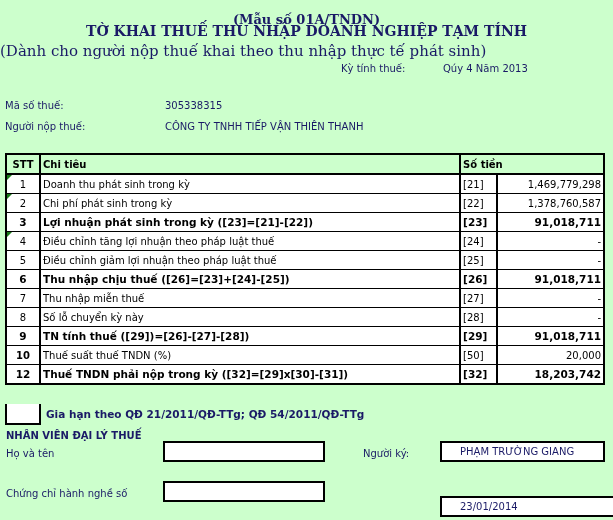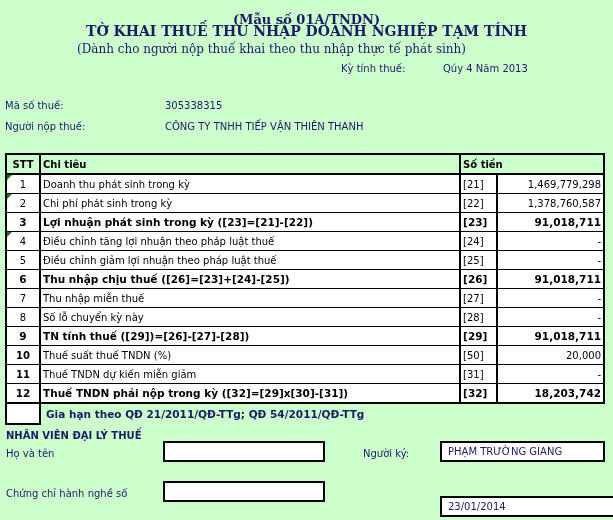--- a/index.html
+++ b/index.html
@@ -9,21 +9,21 @@
     font-family:"DejaVu Sans", sans-serif;
     font-size:10px; color:#000;
   }
   .abs { position:absolute; white-space:nowrap; }
   .title {
     font-family:"DejaVu Serif", serif; font-weight:bold; color:#1a1a66;
     left:0; width:613px; text-align:center;
   }
   .t1 { top:3px; font-size:14px;margin-top:20px; }
   .t2 { top:12px; font-size:13px; }
-  .t3 { top:42px; font-family:"DejaVu Serif", serif; font-size:12px; color:#1a1a66; left:0; width:543px; text-align:center; }
+  .t3 { top:42px; font-family:"DejaVu Serif", serif; font-size:15px; color:#1a1a66; left:0; width:543px; }
   .blue { color:#1a1a66; }
   .small { font-size:10px; }
 
   table.main {
     position:absolute; left:5px; top:153px; width:600px;
     border-collapse:collapse; font-size:10px;
   }
   table.main td {
     border:1px solid #000; height:18px; padding:0 2px; background:#fff; white-space:nowrap;
   }
@@ -39,21 +39,21 @@
     border-top:5px solid #1a7a1a; border-right:5px solid transparent;
   }
   .extbox {
     position:absolute; left:5px; top:404px; width:32px; height:19px;
     border:2px solid #000; border-top:none; background:#fff;
   }
   .extlabel { left:46px; top:408px; font-weight:bold; font-size:10.5px; color:#1a1a66; }
   .section { left:6px; top:430px; font-weight:bold; font-size:10px; color:#1a1a66; }
   .box {
     position:absolute; background:#fff; border:2px solid #000; height:18px;
-    font-size:10px; line-height:18px; padding-left:6px; box-sizing:border-box; height:21px;
+    font-size:10px; line-height:18px; padding-left:18px; box-sizing:border-box; height:21px;
   }
 </style>
 </head>
 <body>
 
 <div class="abs title t1">TỜ KHAI THUẾ THU NHẬP DOANH NGHIỆP TẠM TÍNH</div>
 <div class="abs title t2">(Mẫu số 01A/TNDN)</div>
 <div class="abs t3">(Dành cho người nộp thuế khai theo thu nhập thực tế phát sinh)</div>
 
 <div class="abs blue small" style="left:341px;top:63px;">Kỳ tính thuế:</div>
@@ -124,26 +124,20 @@
     <td>TN tính thuế ([29])=[26]-[27]-[28])</td>
     <td class="code">[29]</td>
     <td class="val">91,018,711</td>
   </tr>
   <tr>
     <td class="stt" style="font-weight:bold;">10</td>
     <td>Thuế suất thuế TNDN (%)</td>
     <td class="code">[50]</td>
     <td class="val">20,000</td>
   </tr>
-  <tr>
-    <td class="stt" style="font-weight:bold;">11</td>
-    <td>Thuế TNDN dự kiến miễn giảm</td>
-    <td class="code">[31]</td>
-    <td class="val">-</td>
-  </tr>
   <tr class="bold last">
     <td class="stt">12</td>
     <td>Thuế TNDN phải nộp trong kỳ ([32]=[29]x[30]-[31])</td>
     <td class="code">[32]</td>
     <td class="val">18,203,742</td>
   </tr>
 </tbody>
   </table>
 
 <div class="extbox"></div>

